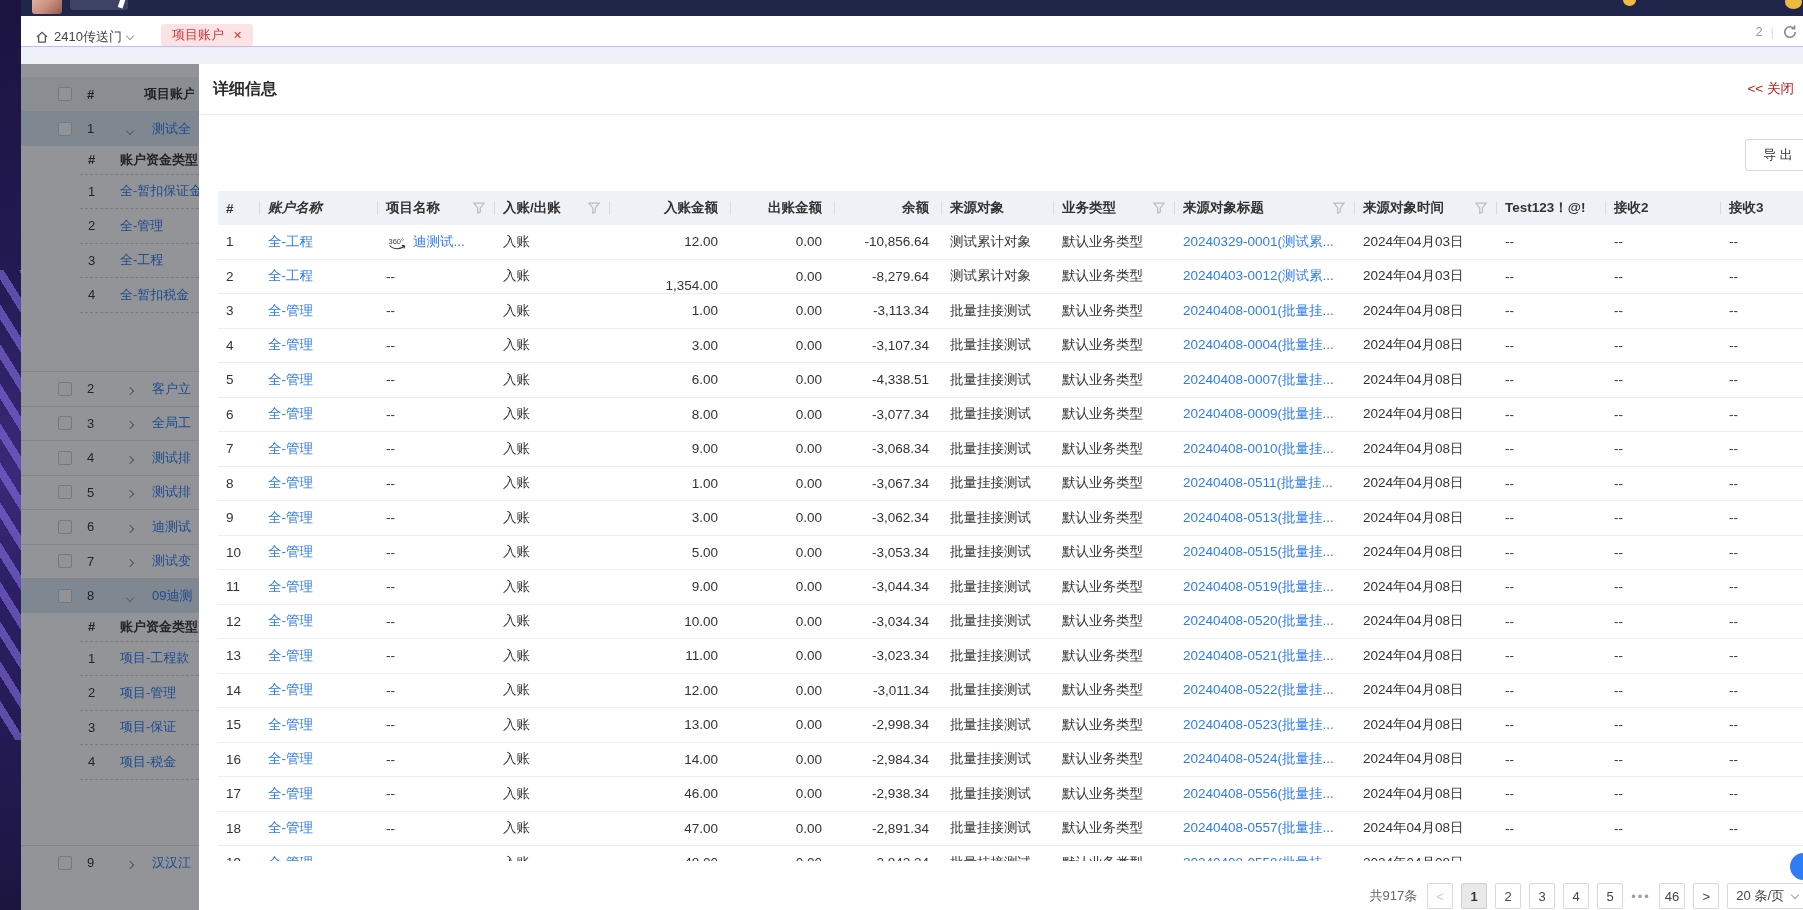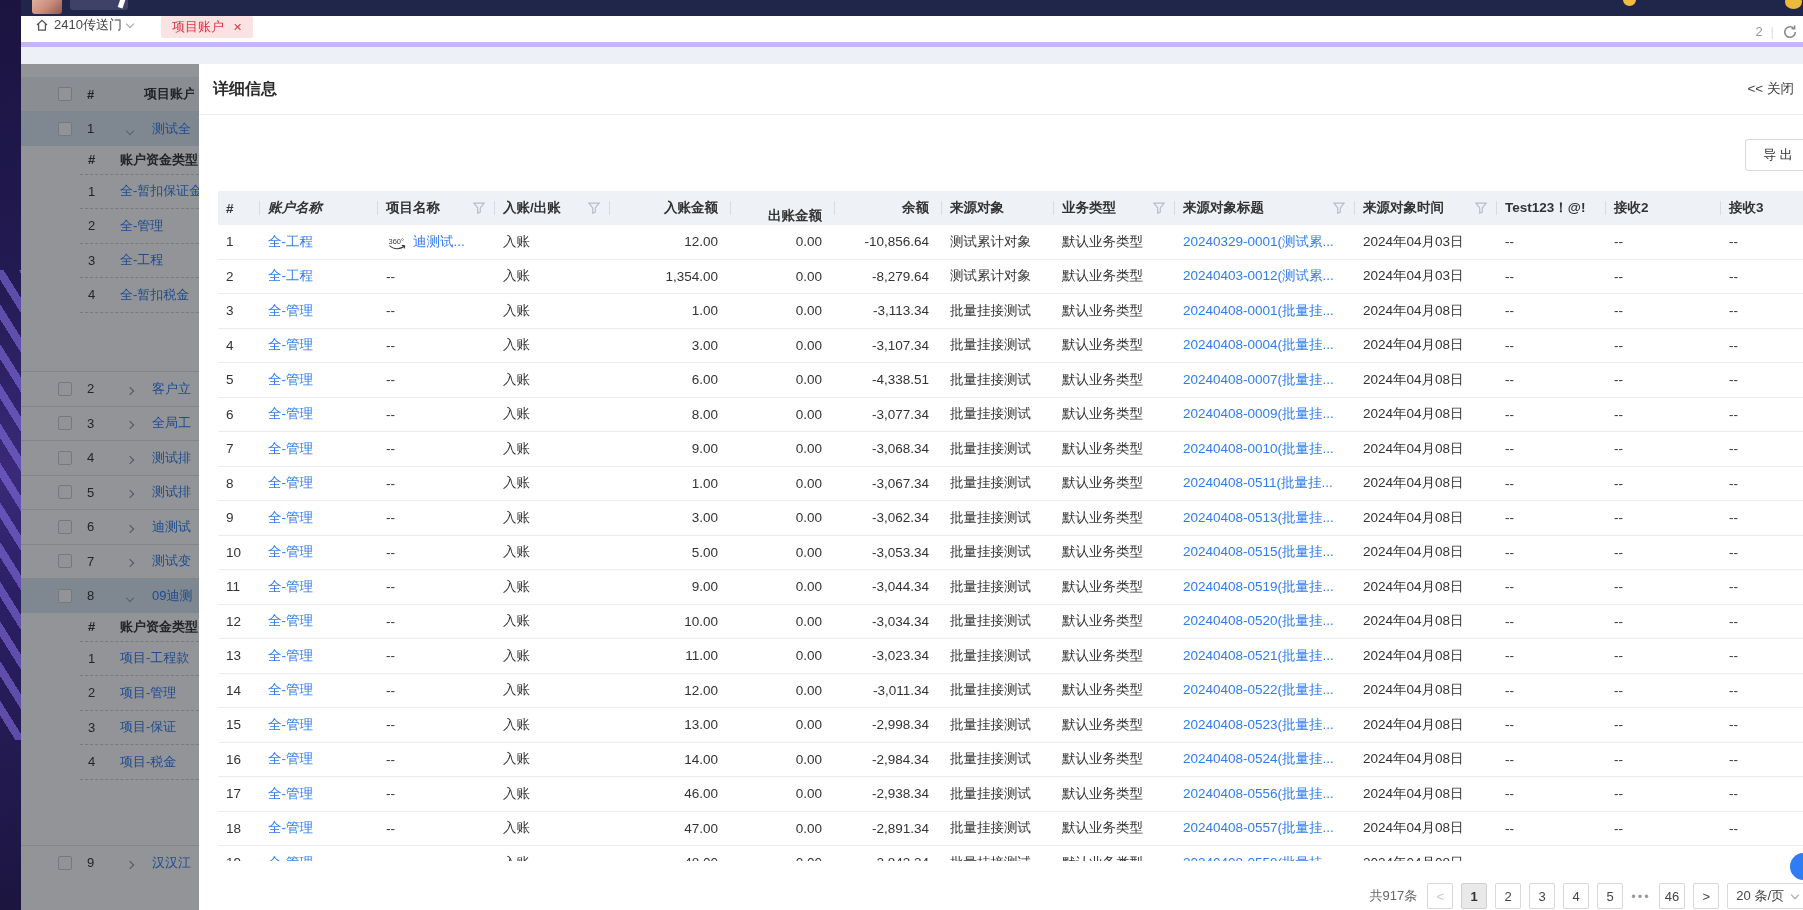--- a/index.html
+++ b/index.html
@@ -18,21 +18,21 @@
   
   .navbar { position:relative; height:16px; background:#20254a; overflow:hidden; }
   .avatar { position:absolute; left:11px; top:-6px; width:30px; height:20px; border-radius:3px;
     background:linear-gradient(135deg,#e8b9a8,#c98d7e 55%,#8c5a50); }
   .omni { position:absolute; left:49px; top:-5px; width:58px; height:15px; background:#3d4266; border-radius:3px; }
   .omni i { position:absolute; right:4px; bottom:2px; width:5px; height:9px; background:#fff; transform:rotate(18deg); }
   .nav-dot1 { position:absolute; right:167px; top:-6px; width:13px; height:12px; border-radius:50%; background:#f0bc42; }
   .nav-dot2 { position:absolute; right:1px; top:-5px; width:17px; height:14px; border-radius:50%; background:#edb93c; }
 
   
-  .tabbar { position:relative; height:31px; background:#fff; border-bottom:5px solid #c4b5fd; display:flex; align-items:flex-start; }
+  .tabbar { position:relative; height:31px; background:#fff; border-bottom:1px solid #c4b5fd; display:flex; align-items:flex-end; }
   .home-menu { margin-left:14px; display:flex; align-items:center; gap:5px; font-size:13px; color:#444; cursor:default; }
   .chev { display:inline-block; width:6px; height:6px; border-right:1.4px solid #9aa0a8; border-bottom:1.4px solid #9aa0a8; transform:rotate(45deg); margin-top:-3px; }
   .file-tab { margin-left:28px; background:#fbe3e4; color:#d9363e; font-size:13px; height:22px; display:flex; align-items:center; gap:9px; padding:0 11px; border-radius:2px; }
   .file-tab .x { font-size:11px; line-height:1; }
   .tabbar-right { position:absolute; right:5px; top:0; height:31px; display:flex; align-items:center; gap:8px; color:#999; font-size:13px; }
   .tabbar-right .sep { color:#ddd; }
 
   .strip { height:17px; background:#edf1f7; }
 
   
@@ -60,21 +60,21 @@
   .sb-subhead { height:29px; font-weight:bold; color:#333; font-size:13px; }
   .sb-subitem { height:34.5px; }
   .sb-sub .s-idx { margin-left:8px; width:22px; font-size:13px; color:#333; flex:none; }
   .sb-sub .s-name { margin-left:10px; font-size:13px; color:#2f7cf0; white-space:nowrap; overflow:hidden; }
   .sb-sub .s-head-name { margin-left:10px; font-size:13px; color:#333; white-space:nowrap; overflow:hidden; }
 
   
   .panel { position:absolute; left:178px; top:64px; right:0; bottom:0; background:#fff; overflow:hidden; z-index:8; }
   .p-head { height:51px; display:flex; align-items:center; justify-content:space-between; padding:0 9px 0 14px; border-bottom:1px solid #ececec; }
   .p-title { font-size:16px; font-weight:bold; color:#2b2b2b; }
-  .p-close { font-size:13.5px; color:#404040; cursor:pointer; }
+  .p-close { font-size:13.5px; color:#b91c1c; cursor:pointer; }
   .p-tabs { position:relative; height:76px; display:flex; align-items:center; padding-left:8px; }
   .p-tab { margin-right:27px; font-size:13.5px; color:#333; position:relative; cursor:pointer; white-space:nowrap; }
   .p-tab.active { color:#2f7cf0; }
   .p-tab.active::after { content:""; position:absolute; left:-2px; right:-2px; bottom:-11px; height:3px; background:#2f7cf0; border-radius:2px; }
   .export-btn { position:absolute; top:75px; right:-8px; width:66px; height:32px; border:1px solid #d9d9d9; border-radius:3px;
     background:#fff; display:flex; align-items:center; justify-content:center; font-size:13px; color:#333; z-index:3; cursor:pointer; }
 
   .tbl { position:absolute; left:19px; top:127px; right:0; height:670px; overflow:hidden; }
   .t-head { display:flex; height:34px; background:#eef1f6; }
   .t-hcell { display:flex; align-items:center; position:relative; padding-left:8px; font-size:13.5px; font-weight:bold; color:#333; flex:none; }
@@ -269,21 +269,21 @@
           </div>
           <div class="t-hcell" style="width: 115px;">
             <span>入账/出账</span>
             <svg class="funnel" width="12" height="12" viewBox="0 0 12 12">
               <path d="M1 1.2 h10 L7.3 5.9 V10 l-2.6 1.2 V5.9 Z" fill="none" stroke="#b9bec6" stroke-width="1.2"></path>
             </svg>
           </div>
           <div class="t-hcell r" style="width: 121px;">
             <span>入账金额</span>
           </div>
-          <div class="t-hcell r" style="width: 104px; align-items: flex-end;">
+          <div class="t-hcell r" style="width: 104px;">
             <span>出账金额</span>
           </div>
           <div class="t-hcell r" style="width: 107px;">
             <span>余额</span>
           </div>
           <div class="t-hcell" style="width: 112px;">
             <span>来源对象</span>
           </div>
           <div class="t-hcell" style="width: 121px;">
             <span>业务类型</span>
@@ -369,21 +369,21 @@
             </div>
             <div class="t-cell link" style="width: 118px;">
               <span>全-工程</span>
             </div>
             <div class="t-cell" style="width: 117px;">
               <span>--</span>
             </div>
             <div class="t-cell" style="width: 115px;">
               <span>入账</span>
             </div>
-            <div class="t-cell r" style="width: 121px;">
+            <div class="t-cell r" style="width: 121px; align-items: flex-end;">
               <span>1,354.00</span>
             </div>
             <div class="t-cell r" style="width: 104px;">
               <span>0.00</span>
             </div>
             <div class="t-cell r" style="width: 107px;">
               <span>-8,279.64</span>
             </div>
             <div class="t-cell" style="width: 112px;">
               <span>测试累计对象</span>

